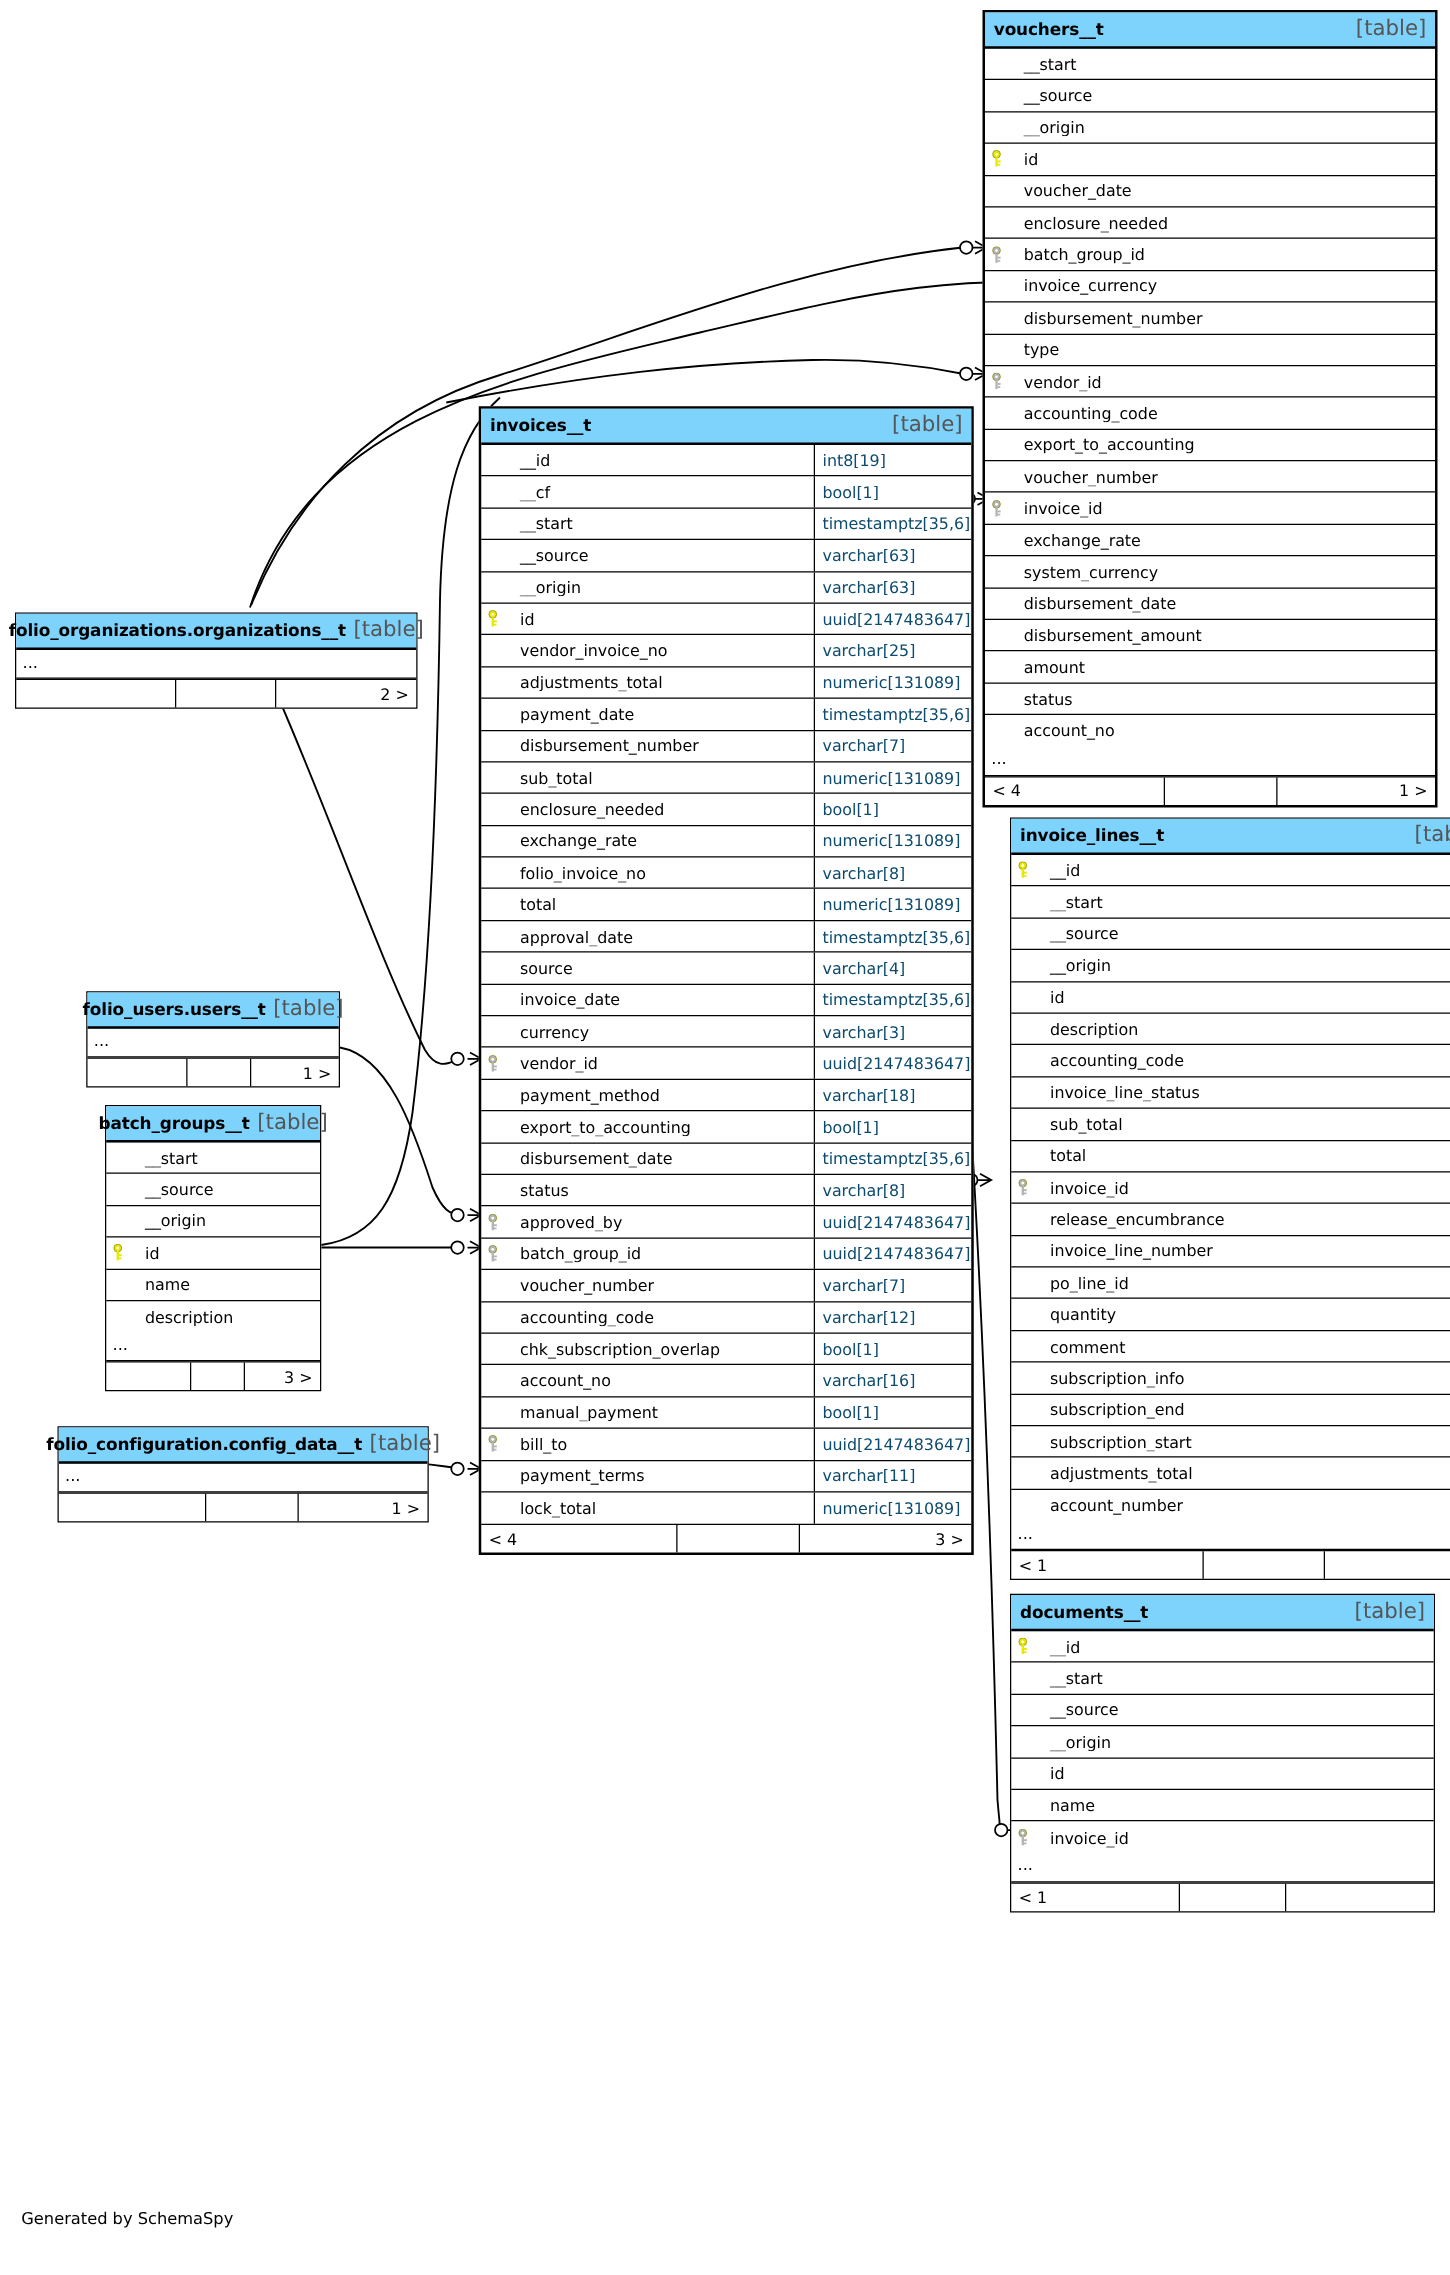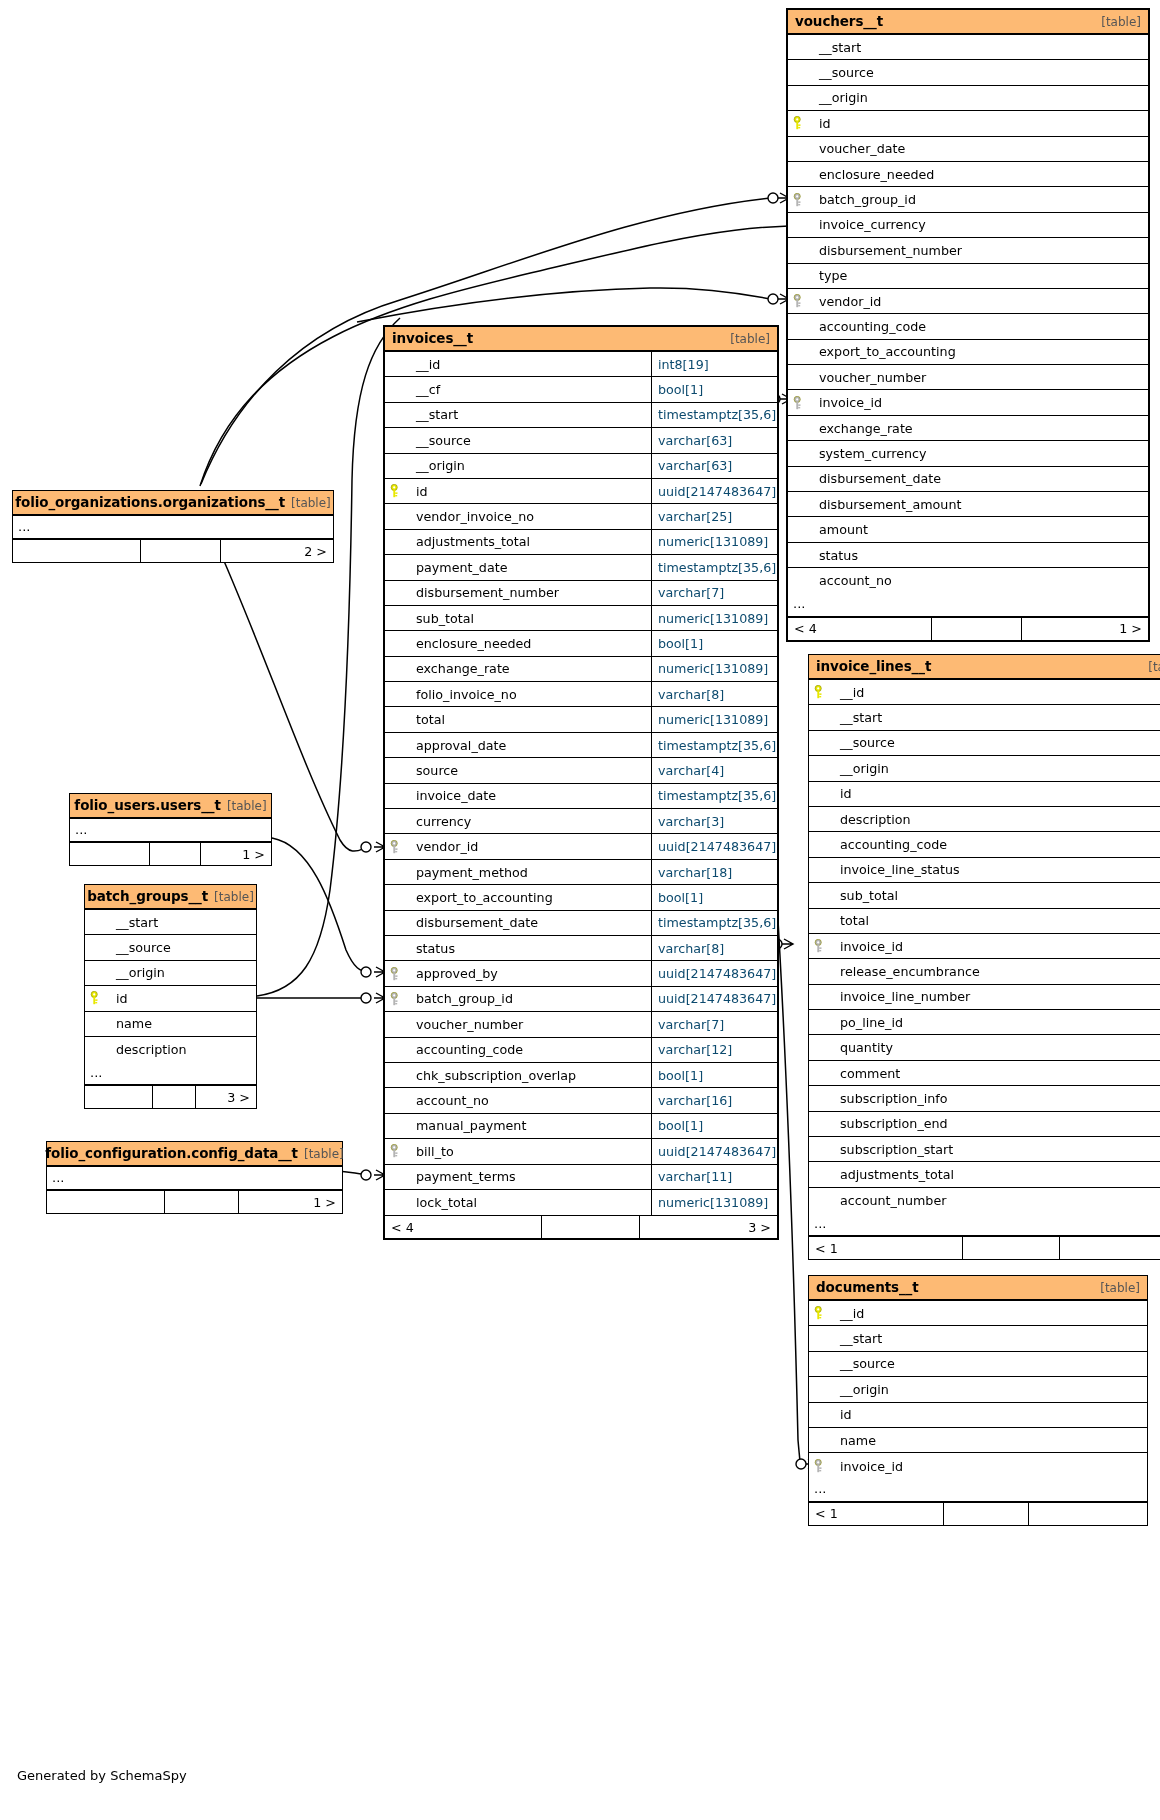--- a/index.html
+++ b/index.html
@@ -10,27 +10,27 @@
   }
   #canvas{position:absolute;inset:0;width:1160px;height:1820px;}
   #edges{position:absolute;left:0;top:0;width:1160px;height:1820px;pointer-events:none;z-index:1;}
 
   .table{
     position:absolute;z-index:2;background:#ffffff;
     border:2px solid #000000;box-sizing:border-box;
   }
   .table.thin{border-width:1px;}
   .thdr{
-    background:#fdba74;border-bottom:2px solid #000;
+    background:#7dd3fc;border-bottom:2px solid #000;
     padding:3px 7px 4px 7px;display:flex;align-items:baseline;
     justify-content:space-between;white-space:nowrap;
   }
   .thdr.center{justify-content:center;gap:6px;}
   .tname{font-weight:bold;font-size:13.5px;color:#000;letter-spacing:-.1px;}
-  .ttag{font-size:12px;color:#555;font-weight:normal;padding-left:8px;}
+  .ttag{font-size:17px;color:#555;font-weight:normal;padding-left:8px;}
 
   .row{
     display:flex;border-bottom:1px solid #000;height:25.4px;box-sizing:border-box;
     align-items:center;
   }
   .row:last-child{border-bottom:none;}
   .colname{
     flex:1 1 auto;display:flex;align-items:center;font-size:12.7px;color:#000;
     padding-left:5px;min-width:0;overflow:hidden;white-space:nowrap;
   }

